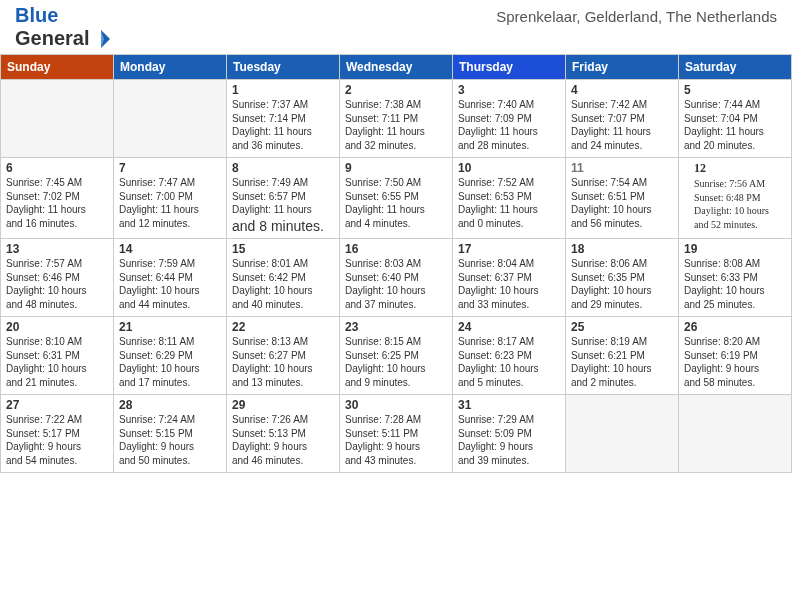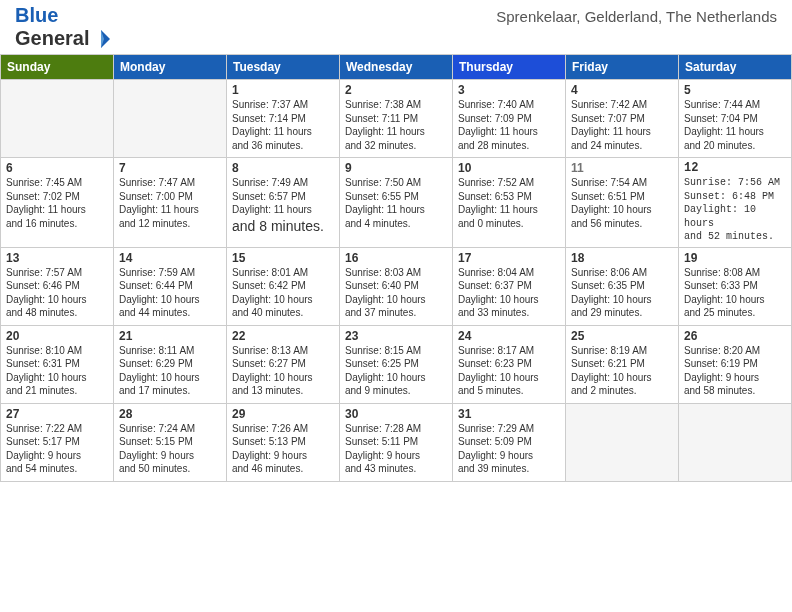--- a/index.html
+++ b/index.html
@@ -20,21 +20,21 @@
     </div>
   </div>
   <div style="text-align: right;">
     <div style="font-size: 15px; color: #555; font-family: Arial, sans-serif;">Sprenkelaar, Gelderland, The Netherlands</div>
   </div>
 </div>
 
 <table style="width: 792px; border-collapse: collapse; table-layout: fixed;">
   <thead>
     <tr>
-    <th style="background: #4d7c0f; color: white; text-align: left; padding: 5px 6px; font-size: 12px; border: 1px solid rgb(204, 204, 204); font-family: Arial, sans-serif; font-weight: bold;">Sunday</th>
+    <th style="background: #c2410c; color: white; text-align: left; padding: 5px 6px; font-size: 12px; border: 1px solid rgb(204, 204, 204); font-family: Arial, sans-serif; font-weight: bold;">Sunday</th>
         <th style="background: rgb(26, 95, 180); color: white; text-align: left; padding: 5px 6px; font-size: 12px; border: 1px solid rgb(204, 204, 204); font-family: Arial, sans-serif; font-weight: bold;">Monday</th>
         <th style="background: rgb(26, 95, 180); color: white; text-align: left; padding: 5px 6px; font-size: 12px; border: 1px solid rgb(204, 204, 204); font-family: Arial, sans-serif; font-weight: bold;">Tuesday</th>
         <th style="background: rgb(26, 95, 180); color: white; text-align: left; padding: 5px 6px; font-size: 12px; border: 1px solid rgb(204, 204, 204); font-family: Arial, sans-serif; font-weight: bold;">Wednesday</th>
         <th style="background: #1d4ed8; color: white; text-align: left; padding: 5px 6px; font-size: 12px; border: 1px solid rgb(204, 204, 204); font-family: Arial, sans-serif; font-weight: bold;">Thursday</th>
         <th style="background: rgb(26, 95, 180); color: white; text-align: left; padding: 5px 6px; font-size: 12px; border: 1px solid rgb(204, 204, 204); font-family: Arial, sans-serif; font-weight: bold;">Friday</th>
         <th style="background: rgb(26, 95, 180); color: white; text-align: left; padding: 5px 6px; font-size: 12px; border: 1px solid rgb(204, 204, 204); font-family: Arial, sans-serif; font-weight: bold;">Saturday</th>
       </tr>
   </thead>
   <tbody id="calendar-body">
   <tr>
@@ -112,21 +112,21 @@
           <div style="font-size: 10px; line-height: 1.35; color: rgb(51, 51, 51);">Daylight: 11 hours</div>
           <div style="font-size: 10px; line-height: 1.35; color: rgb(51, 51, 51);">and 0 minutes.</div>
         </td>
         <td style="border: 1px solid rgb(204, 204, 204); padding: 3px 5px; vertical-align: top; height: 78px; font-size: 10px; color: rgb(51, 51, 51); font-family: Arial, sans-serif;">
           <div style="font-weight: bold; font-size: 12px; color: #737373; margin-bottom: 1px;">11</div>
           <div style="font-size: 10px; line-height: 1.35; color: rgb(51, 51, 51);">Sunrise: 7:54 AM</div>
           <div style="font-size: 10px; line-height: 1.35; color: rgb(51, 51, 51);">Sunset: 6:51 PM</div>
           <div style="font-size: 10px; line-height: 1.35; color: rgb(51, 51, 51);">Daylight: 10 hours</div>
           <div style="font-size: 10px; line-height: 1.35; color: rgb(51, 51, 51);">and 56 minutes.</div>
         </td>
-        <td style="border: 1px solid rgb(204, 204, 204); padding: 3px 5px; vertical-align: top; height: 78px; font-size: 10px; color: rgb(51, 51, 51); font-family: Liberation Mono, monospace;">
+        <td style="border: 1px solid rgb(204, 204, 204); padding: 3px 15px; vertical-align: top; height: 78px; font-size: 10px; color: rgb(51, 51, 51); font-family: Liberation Serif, serif;">
           <div style="font-weight: bold; font-size: 12px; color: rgb(51, 51, 51); margin-bottom: 1px;">12</div>
           <div style="font-size: 10px; line-height: 1.35; color: rgb(51, 51, 51);">Sunrise: 7:56 AM</div>
           <div style="font-size: 10px; line-height: 1.35; color: rgb(51, 51, 51);">Sunset: 6:48 PM</div>
           <div style="font-size: 10px; line-height: 1.35; color: rgb(51, 51, 51);">Daylight: 10 hours</div>
           <div style="font-size: 10px; line-height: 1.35; color: rgb(51, 51, 51);">and 52 minutes.</div>
         </td>
       </tr>
       <tr>
         <td style="border: 1px solid rgb(204, 204, 204); padding: 3px 5px; vertical-align: top; height: 78px; font-size: 10px; color: rgb(51, 51, 51); font-family: Arial, sans-serif;">
           <div style="font-weight: bold; font-size: 12px; color: rgb(51, 51, 51); margin-bottom: 1px;">13</div>

